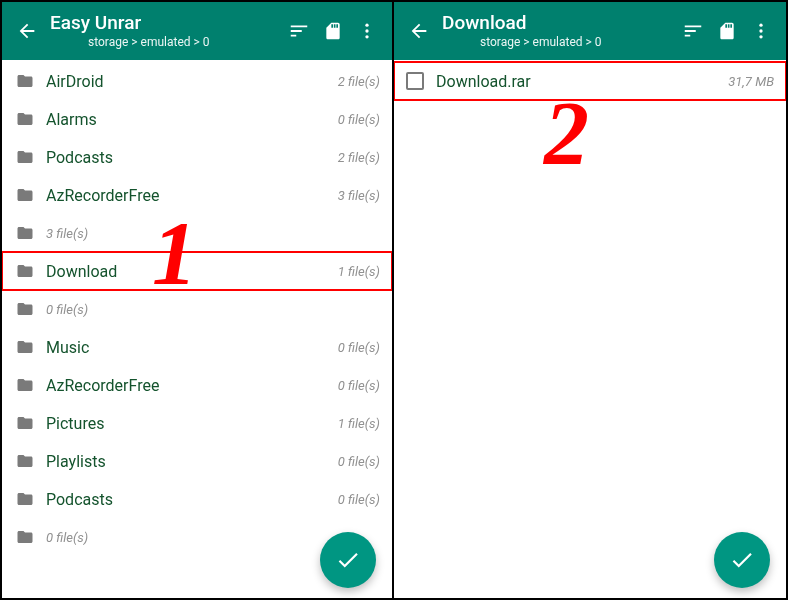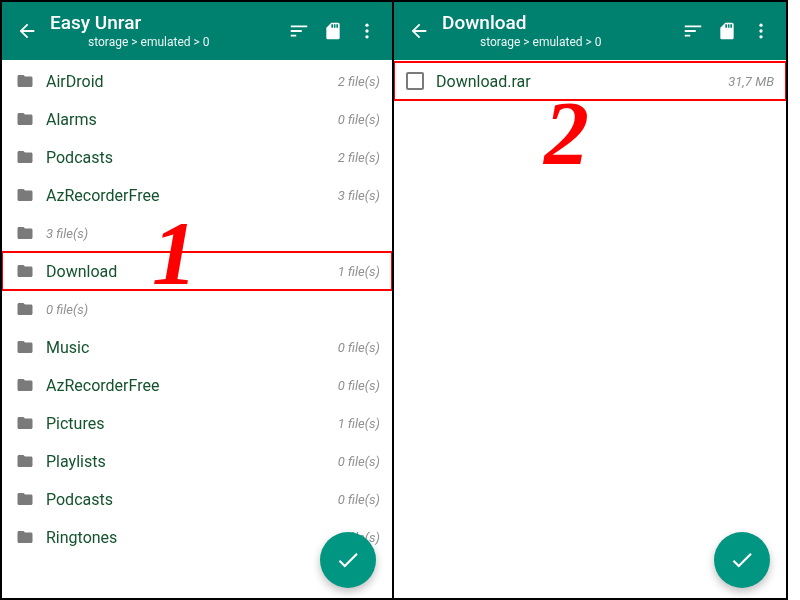--- a/index.html
+++ b/index.html
@@ -165,21 +165,20 @@
           </div>
           <div class="name">Podcasts</div>
           <div class="meta">0 file(s)</div>
         </div>
         <div class="row">
           <div class="folder-ic">
             <svg width="22" height="18" viewBox="0 0 24 24" fill="#7a7a7a">
               <path d="M10 4H4c-1.1 0-2 .9-2 2v12c0 1.1.9 2 2 2h16c1.1 0 2-.9 2-2V8c0-1.1-.9-2-2-2h-8l-2-2z"></path>
             </svg>
           </div>
-          <div class="name">Ringtones</div>
           <div class="meta">0 file(s)</div>
         </div>
       </div>
   <div class="big-num" style="left:150px; top:200px;">1</div>
   <div class="fab">
     <svg width="26" height="26" viewBox="0 0 24 24" fill="#fff">
           <path d="M9 16.2 4.8 12l-1.4 1.4L9 19 21 7l-1.4-1.4z"></path>
         </svg>
   </div>
 </div>

